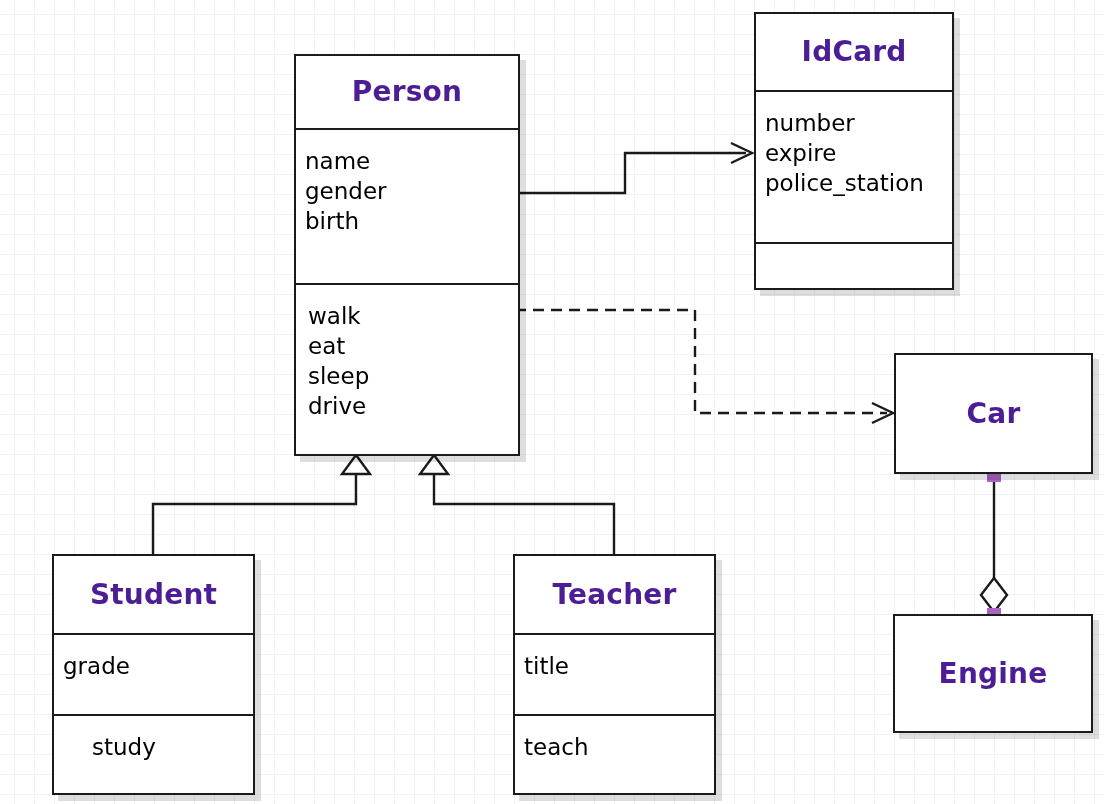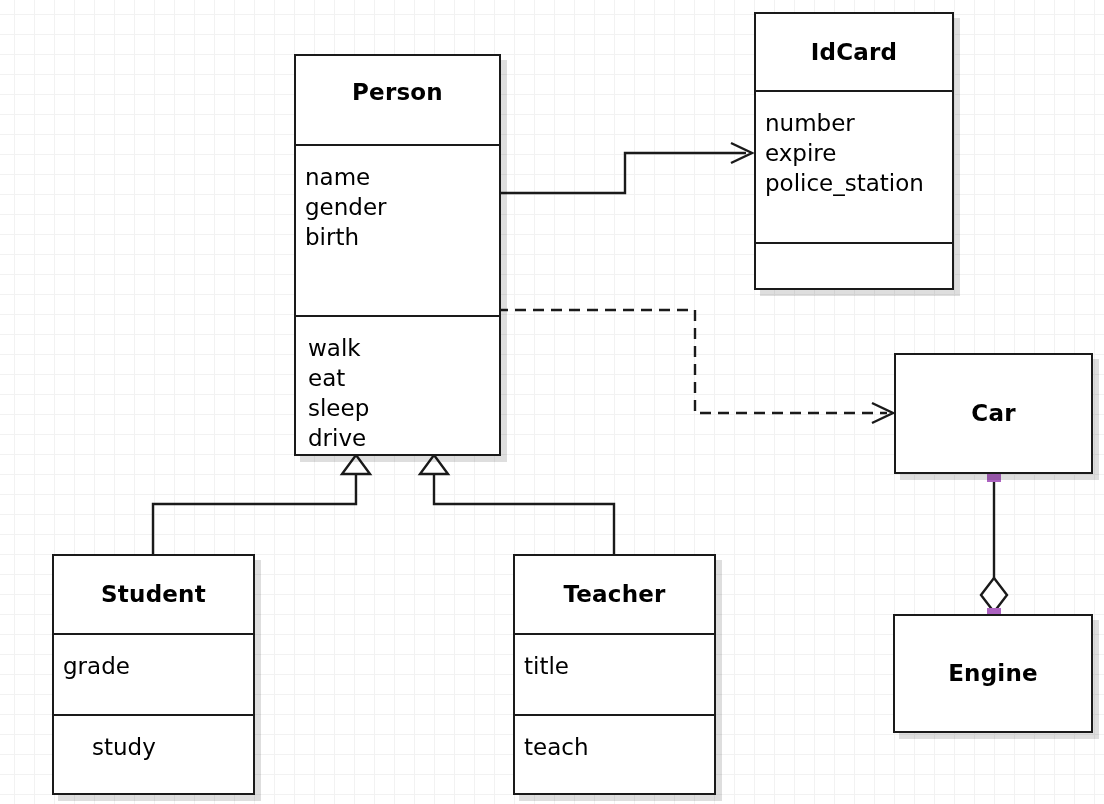--- a/index.html
+++ b/index.html
@@ -48,39 +48,39 @@
   .compartment + .compartment {
     border-top: 2px solid #1a1a1a;
   }
   .c-title {
     display: flex;
     align-items: center;
     justify-content: center;
   }
   .class-name {
     font-weight: bold;
-    font-size: 23px;
-    color: #000000;
+    font-size: 28px;
+    color: #4c1d95;
     letter-spacing: 0.2px;
     line-height: 1;
   }
   .c-body {
     padding: 16px 0 0 9px;
   }
   .member {
     font-size: 23px;
     line-height: 30px;
     color: #000000;
     white-space: nowrap;
   }
   .c-empty {
     padding: 0;
   }
   
-  #class-person      { left: 294px; top: 54px;  width: 207px; height: 402px; gap: 16px; }
+  #class-person      { left: 294px; top: 54px;  width: 226px; height: 402px; }
   #class-person .c-title { height: 72px; }
   #class-person .c-attrs { height: 155px; }
   #class-person .c-ops   { flex: 1 1 auto; padding-left: 12px; }
 
   #class-idcard      { left: 754px; top: 12px;  width: 200px; height: 278px; }
   #class-idcard .c-title { height: 76px; }
   #class-idcard .c-attrs { height: 152px; }
   #class-idcard .c-ops   { flex: 1 1 auto; }
 
   #class-car         { left: 894px; top: 353px; width: 199px; height: 121px; }

